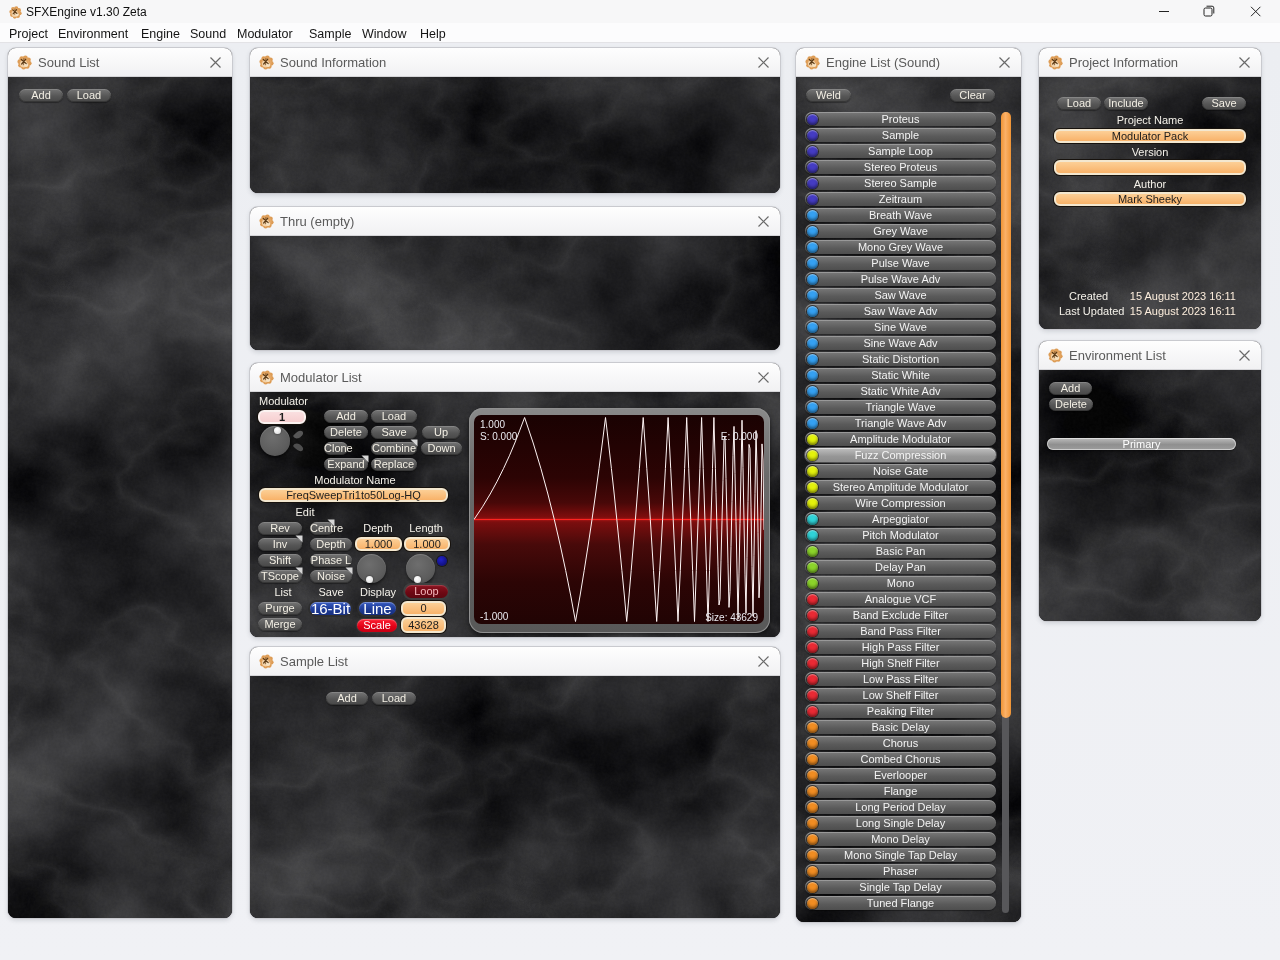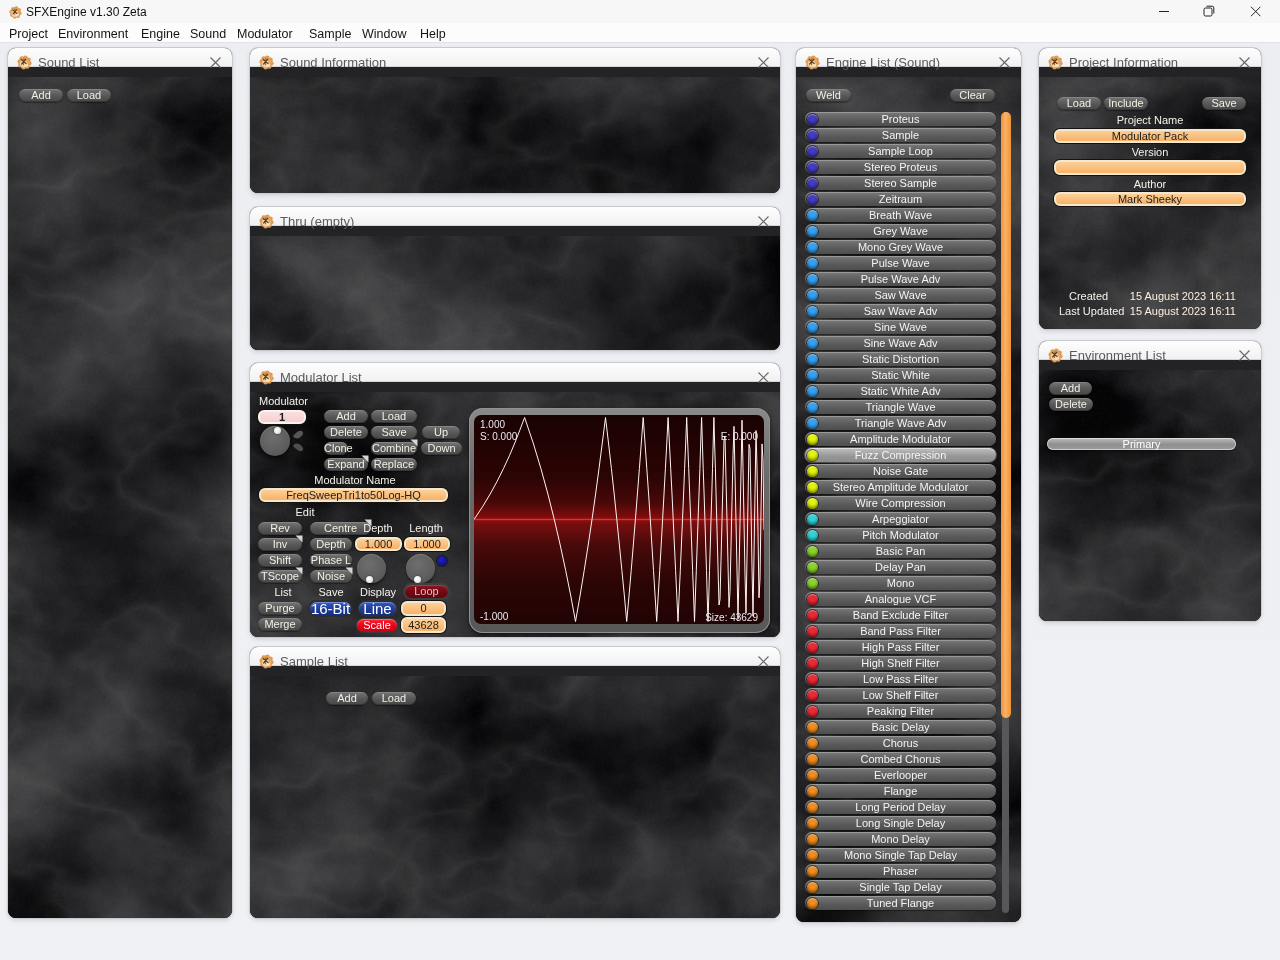--- a/index.html
+++ b/index.html
@@ -3,21 +3,21 @@
 * { margin:0; padding:0; box-sizing:border-box; }
 html,body { width:1280px; height:960px; overflow:hidden; font-family:"Liberation Sans",sans-serif; }
 body { background:#ecedf2; position:relative; }
 .titlebar { position:absolute; left:0; top:0; width:1280px; height:23px; background:#f7f7f8; }
 .titlebar .ttl { position:absolute; left:26px; top:5px; font-size:12px; color:#111; }
 .menubar { position:absolute; left:0; top:23px; width:1280px; height:20px; background:#fcfcfd; border-bottom:1px solid #e3e3e6; }
 .menubar span { position:absolute; top:4px; font-size:12.5px; color:#141414; }
 .winbtn { position:absolute; top:0; height:23px; }
 .desk { position:absolute; left:0; top:44px; width:1280px; height:916px; background:linear-gradient(#eceef2,#f0f1f5); }
 .panel { position:absolute; border-radius:8px; background-color:#232325; box-shadow:0 0 0 1px #c9cacf, 0 2px 5px rgba(40,45,60,0.18); overflow:hidden; }
-.hd { position:absolute; left:0; top:0; right:0; height:19px; background:linear-gradient(#fefefe,#f1f1f3); border-bottom:1px solid #d5d5d8; }
+.hd { position:absolute; left:0; top:0; right:0; height:29px; background:linear-gradient(#fefefe,#f1f1f3); border-bottom:1px solid #d5d5d8; }
 .hd .ic { position:absolute; left:9px; top:7px; }
 .hd .t { position:absolute; left:30px; top:7px; font-size:13px; color:#5a5a5a; }
 .hd .x { position:absolute; right:9px; top:7px; width:15px; height:15px; }
 .x svg { display:block; }
 .bd { position:absolute; left:0; top:29px; right:0; bottom:0; }
 .tex { position:absolute; left:0; top:0; }
 .btn { position:absolute; height:13px; border-radius:7px; background:linear-gradient(#757575,#565656 55%,#474747); box-shadow:inset 0 1px 0 rgba(255,255,255,0.28), inset 0 0 0 1px rgba(0,0,0,0.25), 0 1px 1px rgba(0,0,0,0.35); color:#f3efe4; font-size:11px; line-height:13px; text-align:center; }
 .lbl { position:absolute; color:#f5f2ea; font-size:11px; line-height:12px; text-align:center; }
 .oin { position:absolute; background:linear-gradient(#fccf96,#f8b269); border:2px solid #f3e7cf; border-radius:6px; box-shadow:0 0 0 1px #17120d; color:#1d1d1d; font-size:11px; text-align:center; }
 .erow { position:absolute; left:9px; width:191px; height:14px; border-radius:7px; background:linear-gradient(#787878,#5a5a5a 60%,#4e4e4e); box-shadow:inset 0 1px 0 rgba(255,255,255,0.25), 0 1px 1px rgba(0,0,0,0.4); color:#f4f4f4; font-size:11px; line-height:14px; text-align:center; }
@@ -261,21 +261,21 @@
         </svg></div>
 <div class="btn" style="left:171px;top:50px;width:41px;">Down</div>
 <div class="btn" style="left:74px;top:66px;width:44px;">Expand<svg class="notch" width="8" height="8" viewBox="0 0 8 8">
           <path d="M0.5 0.5 L7.5 0.5 L7.5 7.5 Z" fill="#d6d6d6"></path>
         </svg></div>
 <div class="btn" style="left:121px;top:66px;width:46px;">Replace</div>
 <div class="lbl" style="left:50px;top:82px;width:110px;">Modulator Name</div>
 <div class="oin" style="left:9px;top:96px;width:189px;height:14px;line-height:10px;border-radius:6px;">FreqSweepTri1to50Log-HQ</div>
 <div class="lbl" style="left:35px;top:114px;width:40px;">Edit</div>
 <div class="btn" style="left:8px;top:130px;width:44px;">Rev</div>
-<div class="btn" style="left:60px;top:130px;width:61px;">Centre<svg class="notch" width="8" height="8" viewBox="0 0 8 8">
+<div class="btn" style="left:60px;top:130px;width:24px;">Centre<svg class="notch" width="8" height="8" viewBox="0 0 8 8">
           <path d="M0.5 0.5 L7.5 0.5 L7.5 7.5 Z" fill="#d6d6d6"></path>
         </svg></div>
 <div class="lbl" style="left:106px;top:130px;width:44px;">Depth</div>
 <div class="lbl" style="left:154px;top:130px;width:44px;">Length</div>
 <div class="btn" style="left:8px;top:146px;width:44px;">Inv<svg class="notch" width="8" height="8" viewBox="0 0 8 8">
           <path d="M0.5 0.5 L7.5 0.5 L7.5 7.5 Z" fill="#d6d6d6"></path>
         </svg></div>
 <div class="btn" style="left:60px;top:146px;width:42px;">Depth</div>
 <div class="oin" style="left:105px;top:145px;width:47px;height:14px;line-height:10px;">1.000</div>
 <div class="oin" style="left:154px;top:145px;width:46px;height:14px;line-height:10px;">1.000</div>

